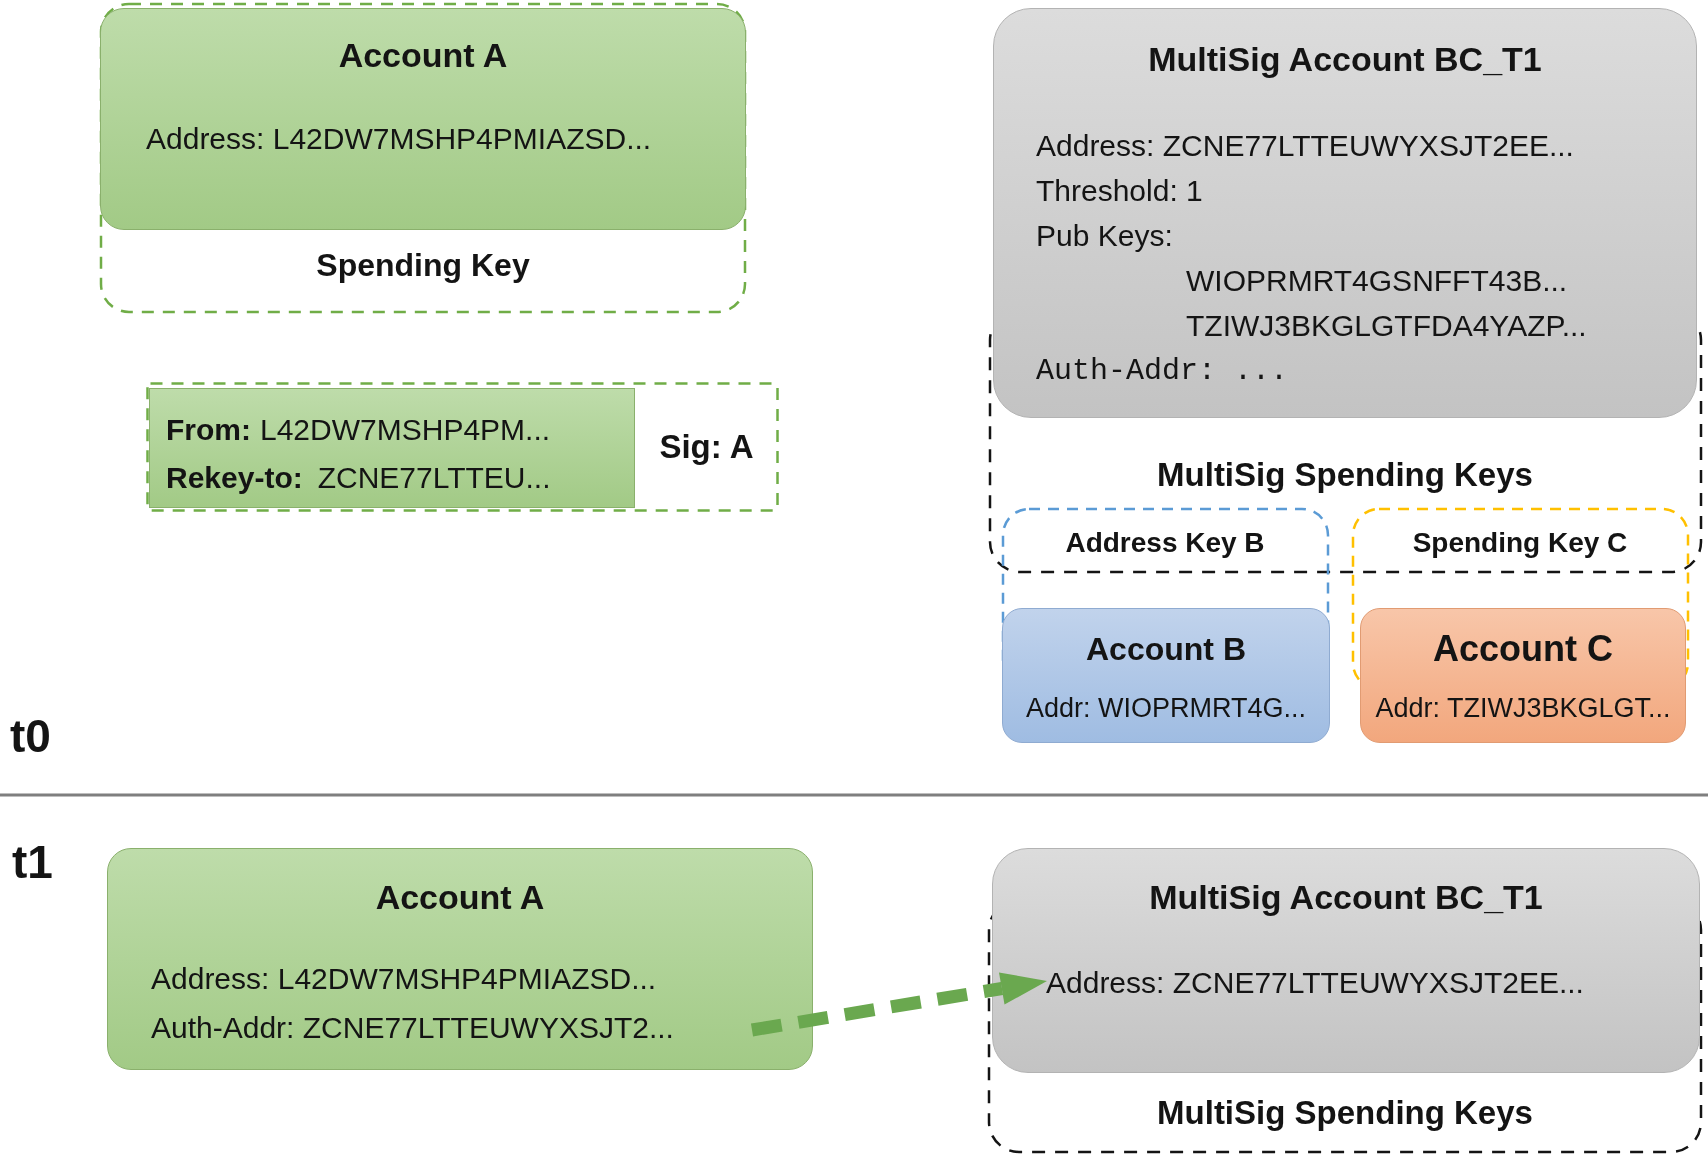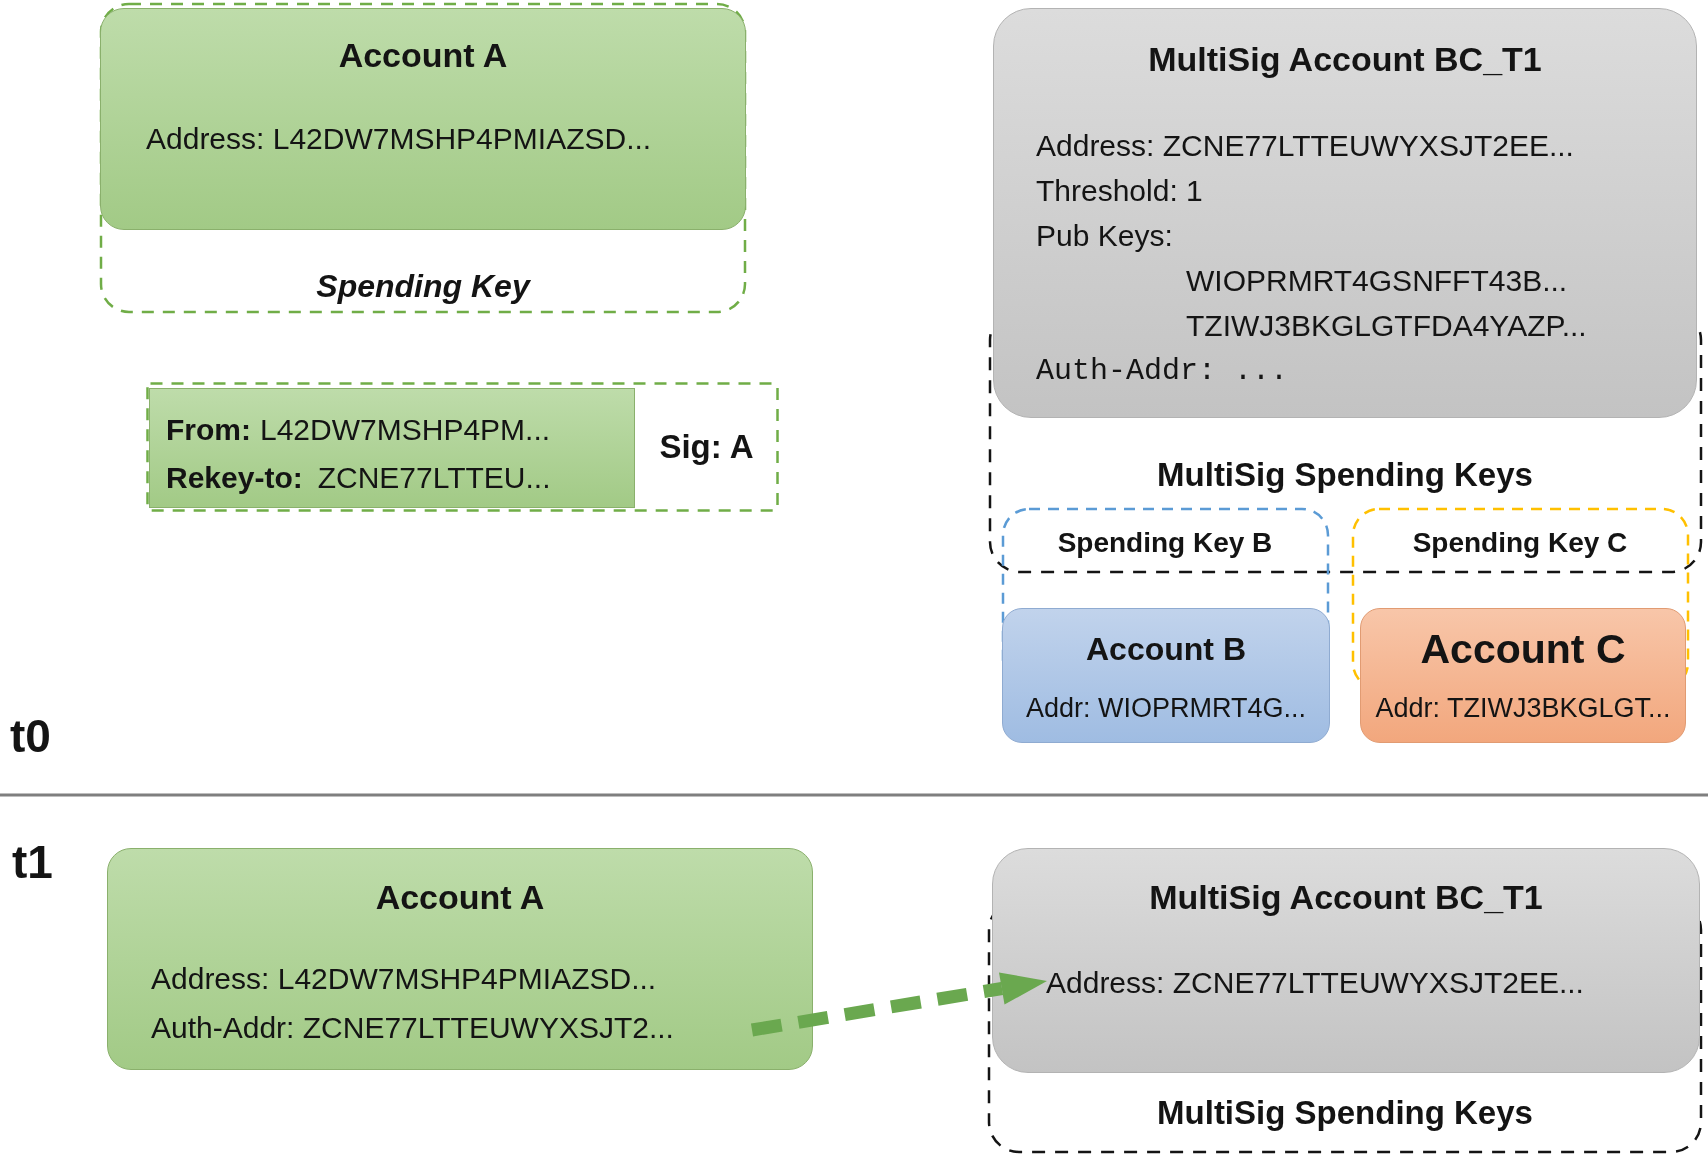--- a/index.html
+++ b/index.html
@@ -36,21 +36,21 @@
     <rect x="1003" y="509" width="325" height="180" rx="26" fill="none" stroke="#5b9bd5" stroke-width="2.5" stroke-dasharray="11 8"></rect>
     <rect x="1353" y="509" width="335" height="180" rx="26" fill="none" stroke="#ffc000" stroke-width="2.5" stroke-dasharray="11 8"></rect>
     <line x1="0" y1="795" x2="1708" y2="795" stroke="#7f7f7f" stroke-width="3"></line>
     <rect x="989" y="900" width="712" height="252" rx="30" fill="none" stroke="#141414" stroke-width="2.5" stroke-dasharray="13 10"></rect>
   </svg>
 
   <div class="box green-box" style="left:100px;top:8px;width:646px;height:222px;border-radius:24px;">
     <div class="btitle" style="top:25px;">Account A</div>
     <div class="bline" style="left:45px;top:112px;">Address: L42DW7MSHP4PMIAZSD...</div>
   </div>
-  <div class="clabel" style="left:100px;top:266px;width:646px;font-size:32px;line-height:40px;font-style:italic;">Spending Key</div>
+  <div class="clabel" style="left:100px;top:245px;width:646px;font-size:32px;line-height:40px;">Spending Key</div>
 
   <div class="box green-box" style="left:149px;top:388px;width:486px;height:120px;border:1px solid #8ab06c;">
     <div class="bline" style="left:16px;top:23px;">
       <span class="blabel">From:</span><span class="val">L42DW7MSHP4PM...</span>
     </div>
     <div class="bline" style="left:16px;top:71px;">
       <span class="blabel">Rekey-to:</span><span class="val2">ZCNE77LTTEU...</span>
     </div>
   </div>
   <div class="sig" style="left:635px;top:385px;width:143px;height:124px;">Sig: A</div>
@@ -58,29 +58,29 @@
   <div class="box gray-box" style="left:993px;top:8px;width:704px;height:410px;border-radius:38px;">
     <div class="btitle" style="top:29px;">MultiSig Account BC_T1</div>
     <div class="bline" style="left:42px;top:119px;">Address: ZCNE77LTTEUWYXSJT2EE...</div>
     <div class="bline" style="left:42px;top:164px;">Threshold: 1</div>
     <div class="bline" style="left:42px;top:209px;">Pub Keys:</div>
     <div class="bline" style="left:192px;top:254px;">WIOPRMRT4GSNFFT43B...</div>
     <div class="bline" style="left:192px;top:299px;">TZIWJ3BKGLGTFDA4YAZP...</div>
     <div class="bline" style="left:42px;top:344px;font-family:Liberation Mono, monospace;">Auth-Addr: ...</div>
   </div>
   <div class="clabel" style="left:989px;top:453px;width:712px;font-size:33px;line-height:44px;">MultiSig Spending Keys</div>
-  <div class="clabel" style="left:1002px;top:525px;width:326px;font-size:28px;line-height:36px;">Spending Key B</div>
+  <div class="clabel" style="left:1002px;top:525px;width:326px;font-size:28px;line-height:36px;">Address Key B</div>
   <div class="clabel" style="left:1352px;top:525px;width:336px;font-size:28px;line-height:36px;">Spending Key C</div>
 
   <div class="box blue-box" style="left:1002px;top:608px;width:328px;height:135px;border-radius:20px;">
     <div class="btitle" style="top:20px;font-size:32px;line-height:40px;">Account B</div>
     <div class="bline" style="left:0;right:0;top:83px;text-align:center;font-size:27px;line-height:32px;">Addr: WIOPRMRT4G...</div>
   </div>
   <div class="box orange-box" style="left:1360px;top:608px;width:326px;height:135px;border-radius:20px;">
-    <div class="btitle" style="top:20px;font-size:41px;line-height:40px;">Account C</div>
+    <div class="btitle" style="top:20px;font-size:36px;line-height:40px;">Account C</div>
     <div class="bline" style="left:0;right:0;top:83px;text-align:center;font-size:27px;line-height:32px;">Addr: TZIWJ3BKGLGT...</div>
   </div>
 
   <div class="timemark" style="left:10px;top:712px;">t0</div>
 
   <div class="timemark" style="left:12px;top:838px;">t1</div>
 
   <div class="box green-box" style="left:107px;top:848px;width:706px;height:222px;border-radius:24px;">
     <div class="btitle" style="top:27px;">Account A</div>
     <div class="bline" style="left:43px;top:112px;">Address: L42DW7MSHP4PMIAZSD...</div>

